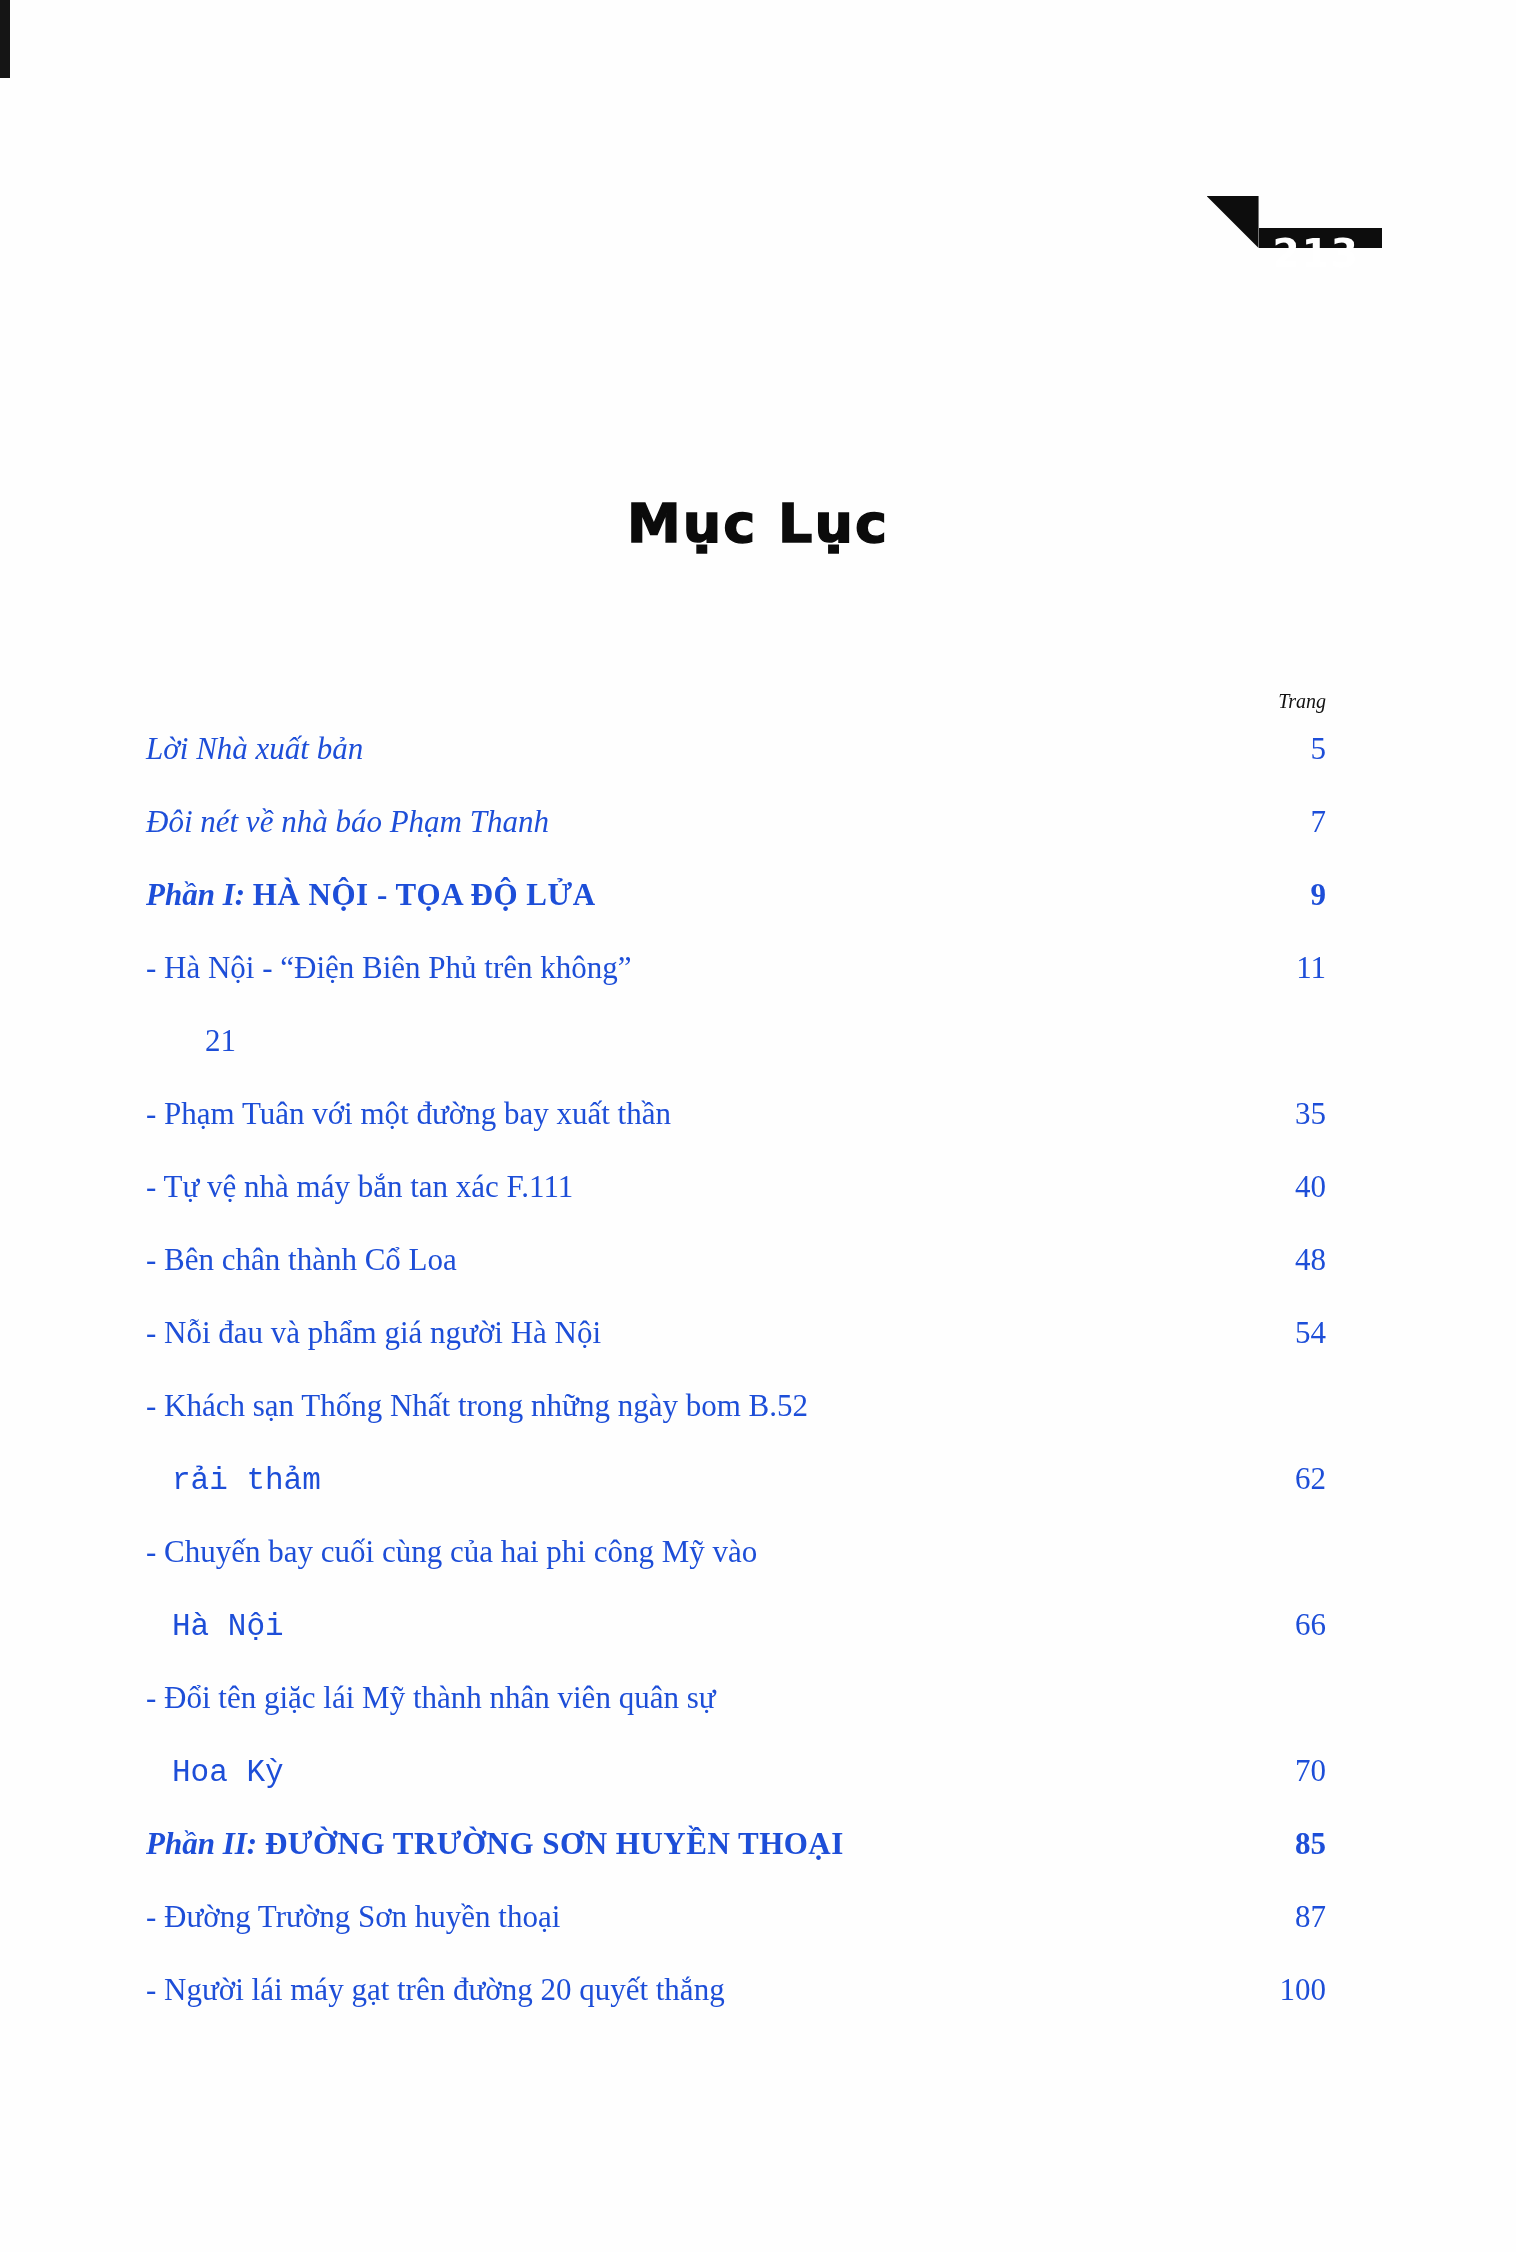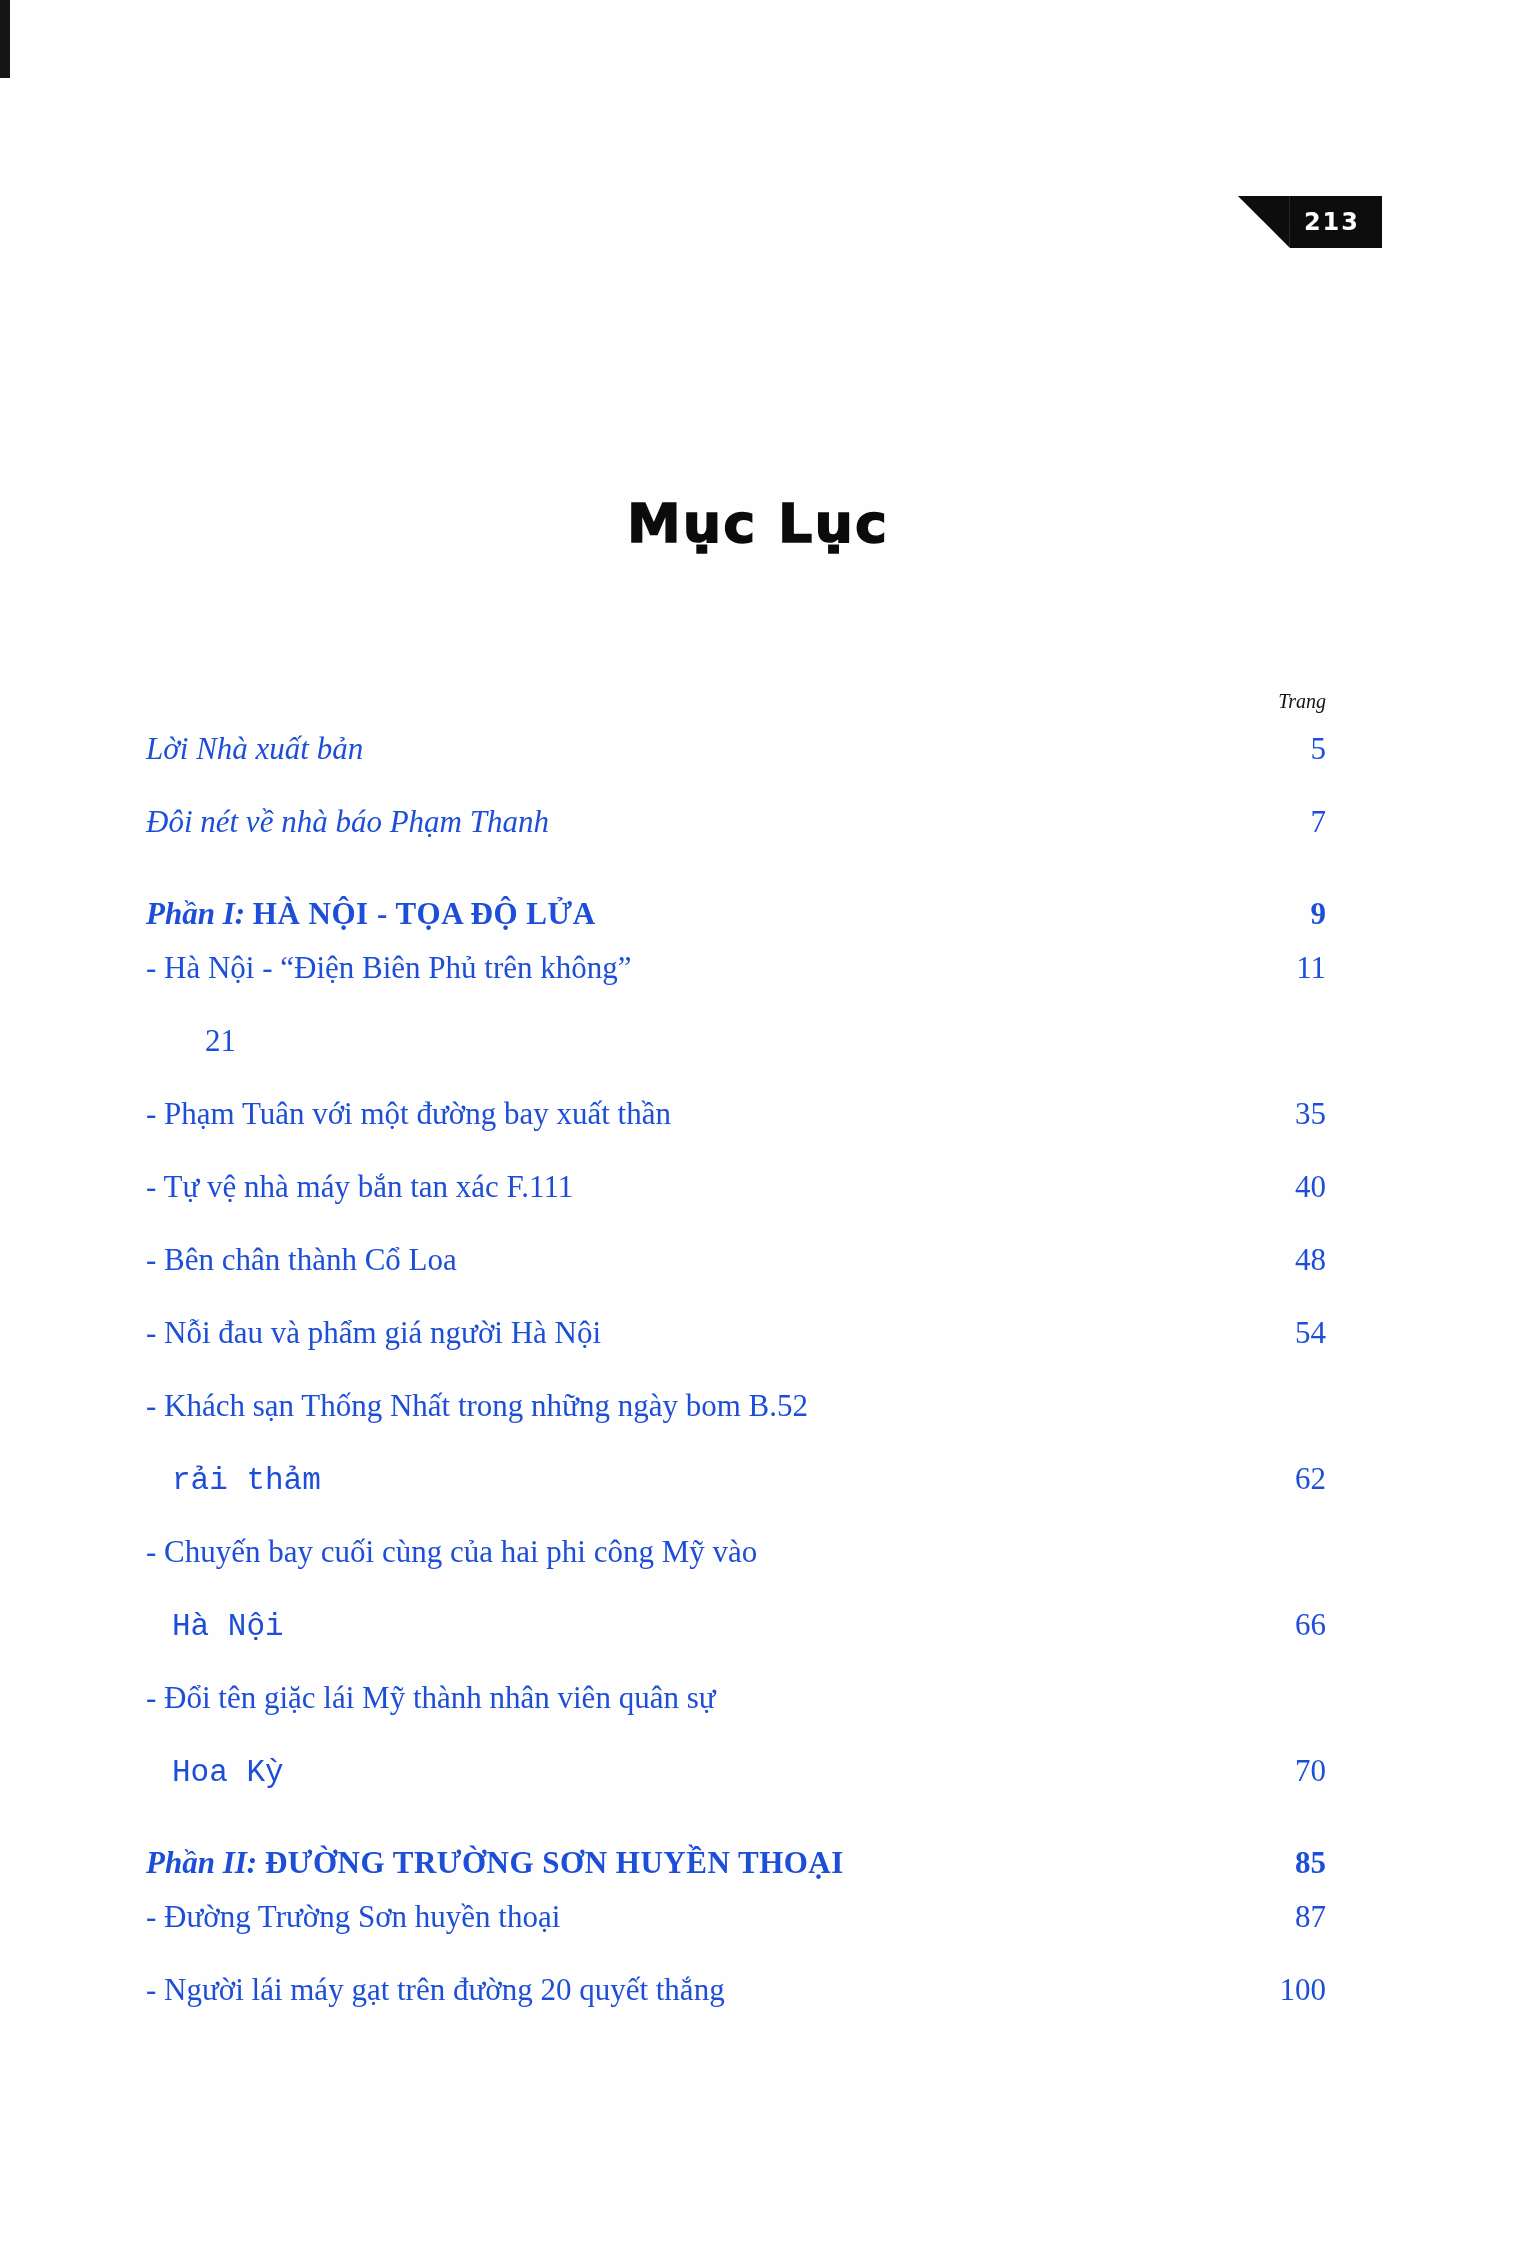--- a/index.html
+++ b/index.html
@@ -36,24 +36,25 @@
     width: 52px;
     height: 52px;
     background: #0d0d0d;
     clip-path: polygon(0 0, 100% 0, 100% 100%);
   }
   .badge-box {
     background: #0d0d0d;
     color: #ffffff;
     font-family: "DejaVu Sans", sans-serif;
     font-weight: bold;
-    font-size: 24px;
+    font-size: 39px;
     line-height: 52px;
     padding: 0 22px 0 14px;
     letter-spacing: 2px;
+    margin-top: 32px;
   }
   
   .doc-title {
     position: absolute;
     top: 492px;
     left: 0;
     width: 100%;
     text-align: center;
     font-family: "DejaVu Sans", sans-serif;
     font-weight: 900;
@@ -84,21 +85,21 @@
     font-size: 31px;
     color: #1d4ed8;
   }
   .toc-text { flex: 1 1 auto; white-space: nowrap; }
   .toc-page {
     flex: 0 0 90px;
     text-align: right;
     font-size: 31px;
   }
   .toc-row.intro .toc-text { font-style: italic; }
-  .toc-row.part { font-weight: bold; align-items: center; }
+  .toc-row.part { font-weight: bold; }
   .part-prefix { font-style: italic; font-weight: bold; }
   .part-title { font-weight: bold; letter-spacing: 0.5px; }
   .toc-row.cont .toc-text { padding-left: 26px; font-family: Liberation Mono, monospace; }
 </style>
 </head>
 <body>
 
 <div class="page">
 
   <div class="scan-edge"></div>

